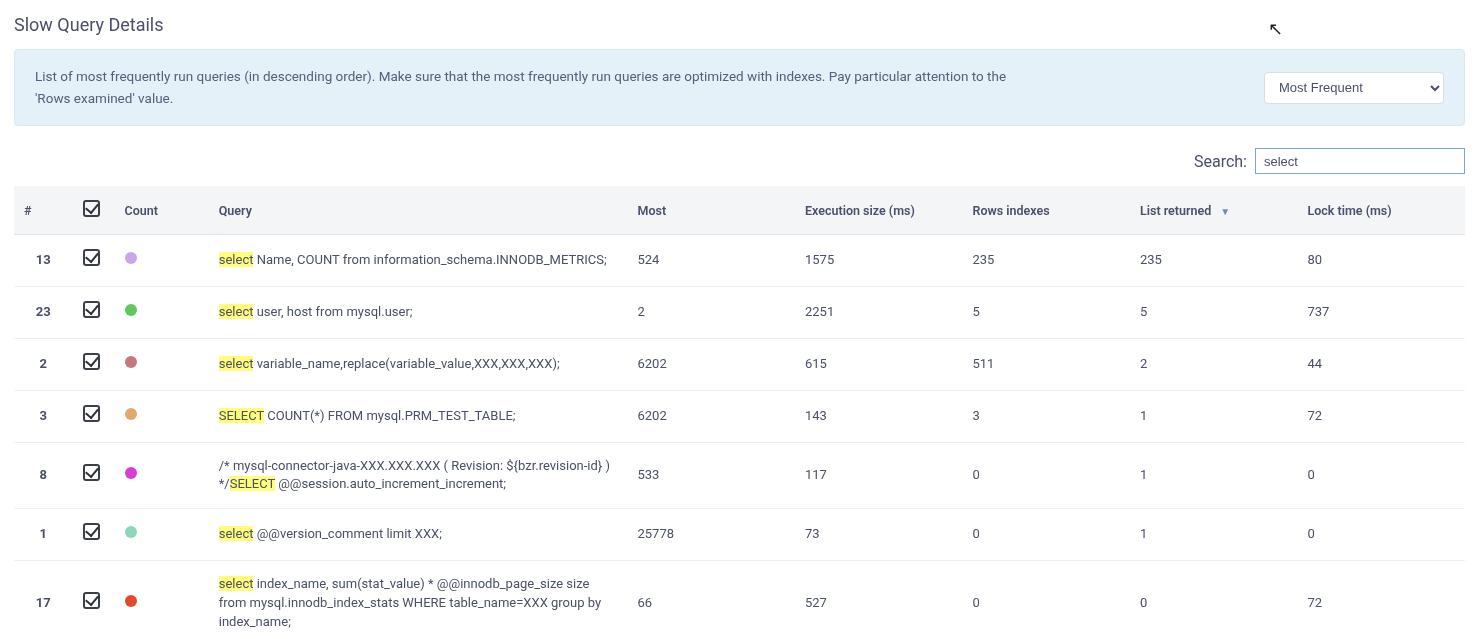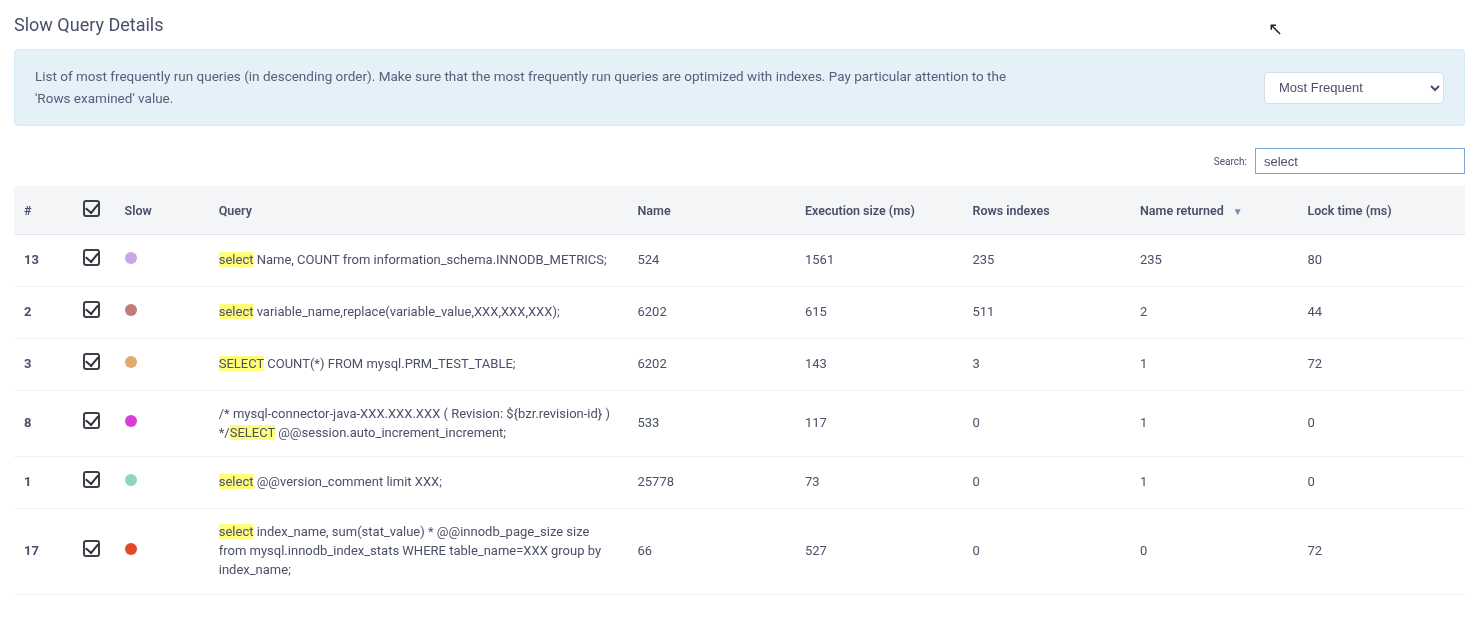--- a/index.html
+++ b/index.html
@@ -43,21 +43,21 @@
     font-size: 13px;
     color: #4a4f6a;
   }
   .search-row {
     display: flex;
     justify-content: flex-end;
     align-items: center;
     gap: 8px;
     margin: 22px 0 12px 0;
   }
-  .search-label { color: #4a4f6a; font-size: 10px; }
+  .search-label { color: #4a4f6a; font-size: 16px; }
   .search-input {
     border: 1px solid #7aa7d8;
     outline: none;
     height: 26px;
     width: 210px;
     padding: 2px 8px;
     font-size: 13px;
     color: #4a4f6a;
   }
   table.data {
@@ -81,21 +81,21 @@
     vertical-align: middle;
     color: #4a5066;
     font-size: 13px;
     line-height: 1.45;
   }
   .col-idx { width: 56px; padding-left: 14px !important; }
   .col-chk { width: 40px; }
   .col-type { width: 90px; }
   .col-query { width: 400px; }
   .col-num { width: 160px; }
-  .idx-bold { font-weight: 700; color: #333; }
+  .idx-bold { font-weight: 700; color: #333; text-align: center; }
   .chk {
     display: inline-block;
     width: 17px; height: 17px;
     border: 2px solid #3b3f4a;
     border-radius: 3px;
     position: relative;
     cursor: pointer;
   }
   .chk.checked::after {
     content: "";
@@ -158,43 +158,54 @@
         <col class="col-num">
         <col class="col-num">
         <col class="col-num">
     </colgroup>
     <thead>
       <tr>
         <th>#</th>
         <th>
           <span class="chk checked"></span>
         </th>
-        <th>Slow</th>
+        <th>Count</th>
         <th>Query</th>
-        <th>Name</th>
+        <th>Most</th>
         <th>Execution size (ms)</th>
         <th>Rows indexes</th>
         <th>
-          <span>Name returned</span>
+          <span>List returned</span>
           <span class="sort-ind">▼</span>
         </th>
         <th>Lock time (ms)</th>
       </tr>
     </thead>
     <tbody id="tbody">
         <tr>
           <td class="idx-bold">13</td>
           <td><span class="chk checked"></span></td>
           <td><span class="dot" style="background:#c9a7e6"></span></td>
           <td><span class="hl">select</span> Name, COUNT from information_schema.INNODB_METRICS;</td>
           <td>524</td>
-          <td>1561</td>
+          <td>1575</td>
           <td>235</td>
           <td>235</td>
           <td>80</td>
+        </tr>
+        <tr>
+          <td class="idx-bold">23</td>
+          <td><span class="chk checked"></span></td>
+          <td><span class="dot" style="background:#5fc85f"></span></td>
+          <td><span class="hl">select</span> user, host from mysql.user;</td>
+          <td>2</td>
+          <td>2251</td>
+          <td>5</td>
+          <td>5</td>
+          <td>737</td>
         </tr>
         <tr>
           <td class="idx-bold">2</td>
           <td><span class="chk checked"></span></td>
           <td><span class="dot" style="background:#c47a7a"></span></td>
           <td><span class="hl">select</span> variable_name,replace(variable_value,XXX,XXX,XXX);</td>
           <td>6202</td>
           <td>615</td>
           <td>511</td>
           <td>2</td>

